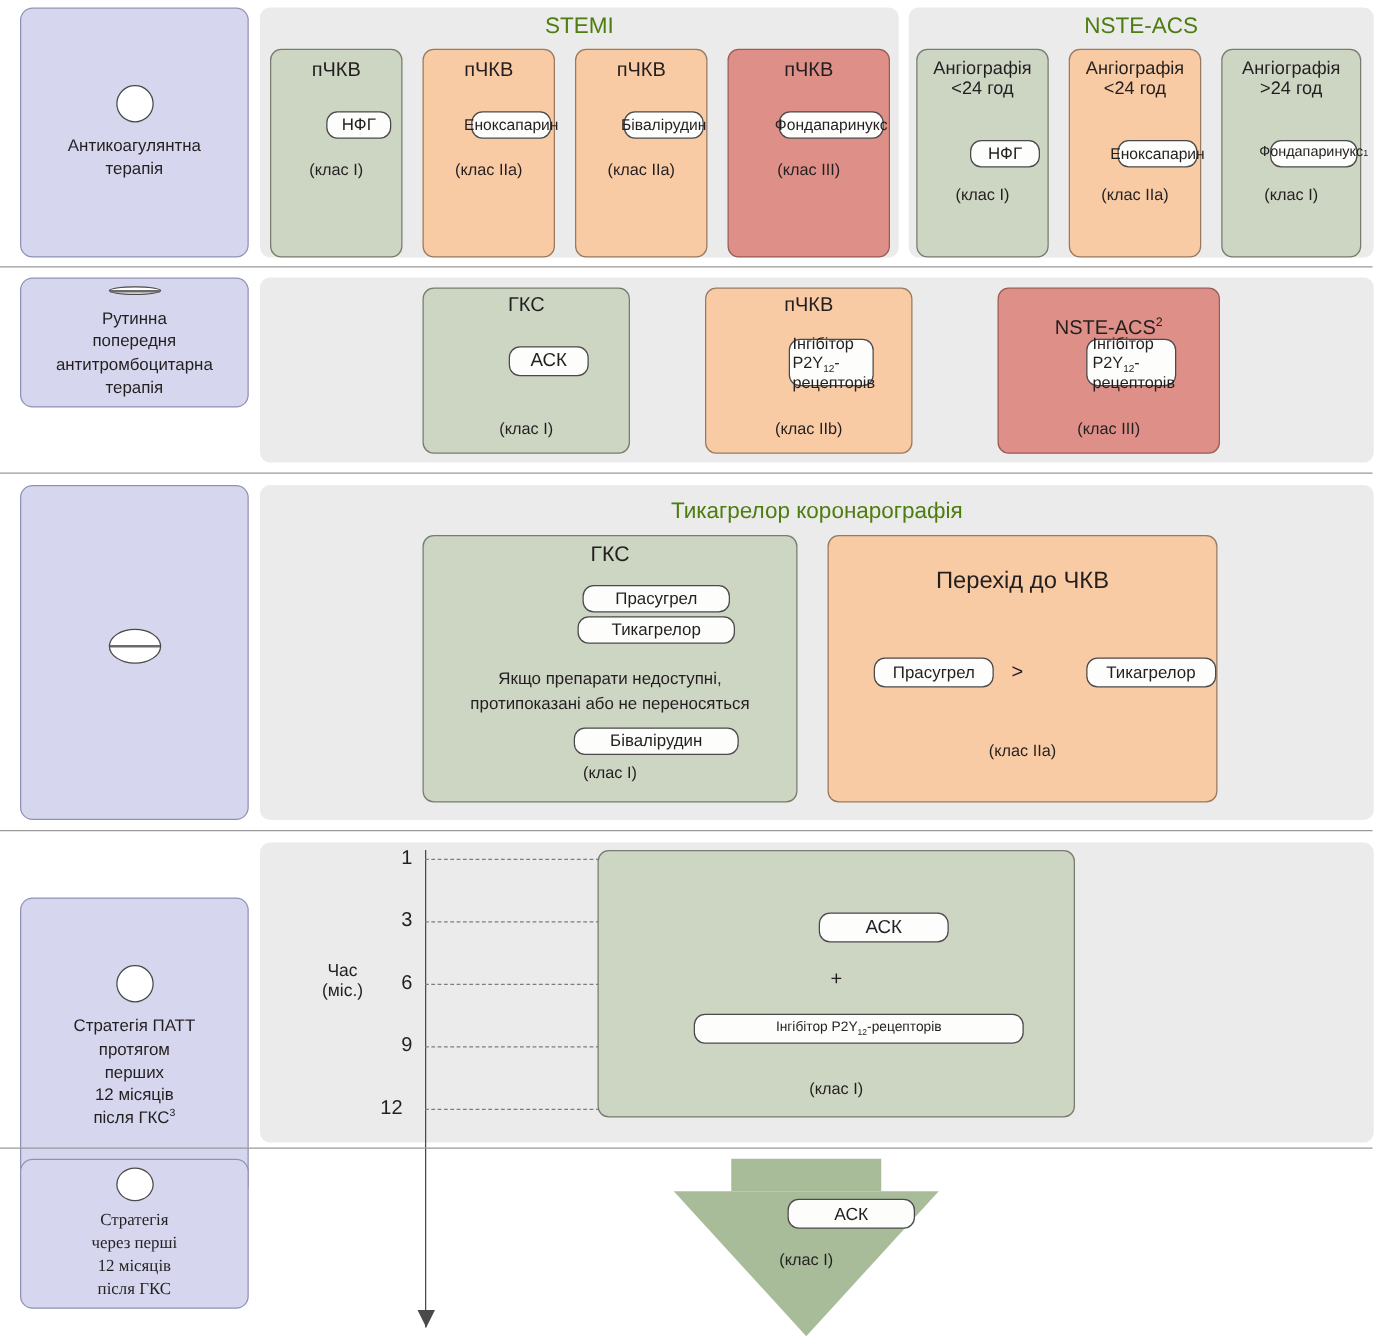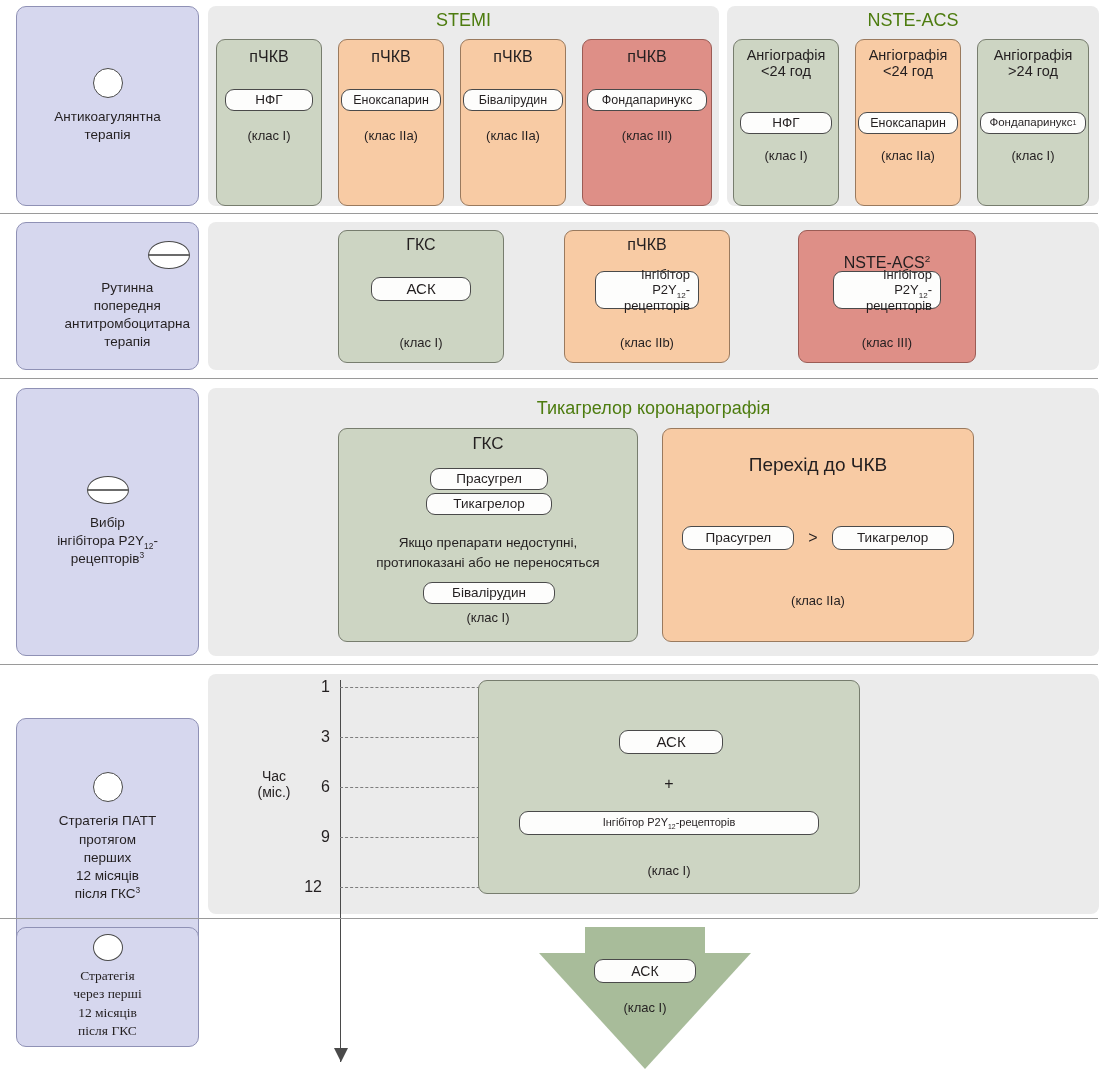--- a/index.html
+++ b/index.html
@@ -89,22 +89,23 @@
     background: #fdfdfc;
     border: 1px solid #4a4a4a;
     border-radius: 9px;
     font-size: 13.5px;
     line-height: 1.2;
     padding: 2px 8px;
     box-sizing: border-box;
     display: inline-flex;
     align-items: center;
     justify-content: center;
-    text-align: right;
+    text-align: left;
     white-space: nowrap;
+    margin-left: 36px;
   }
   .pill.wrap { white-space: normal; padding-left: 12px; }
   sup { font-size: 0.62em; vertical-align: super; line-height: 0; }
   sub { font-size: 0.62em; vertical-align: sub; line-height: 0; }
 
   
   .ico-circle {
     width: 28px; height: 28px; border-radius: 50%;
     background: #ffffff; border: 1px solid #4a4a4a;
     display: block;
@@ -238,21 +239,21 @@
         <sup>1</sup>
     </div>
     <div class="card-class" style="top:108px;">(клас I)</div>
   </div>
 </div>
 
 <div class="sep" style="top:213px;"></div>
 
 <div class="row" style="top:220px;height:152px;">
 
-  <div class="sidecard" style="top:2px;height:148px;align-items:flex-end;">
+  <div class="sidecard" style="top:2px;height:104px;">
     <span class="ico-tablet pillicon"></span>
     <span class="sidelabel">Рутинна
 попередня
 антитромбоцитарна
 терапія</span>
   </div>
 
   <div class="band" style="top:2px;height:148px;left:208px;width:891px;"></div>
 
   <div class="card green" style="left:338px;top:10px;width:166px;height:133px;">
@@ -279,21 +280,20 @@
     <div class="card-class" style="top:104px;">(клас III)</div>
   </div>
 </div>
 
 <div class="sep" style="top:378px;"></div>
 
 <div class="row" style="top:386px;height:272px;">
 
   <div class="sidecard" style="top:2px;height:268px;">
     <span class="ico-tablet pillicon"></span>
-    <span class="sidelabel">Вибір<br>інгібітора P2Y<sub>12</sub>-<br>рецепторів<sup>3</sup></span>
   </div>
 
   <div class="band" style="top:2px;height:268px;left:208px;width:891px;"></div>
 
   <div class="group-title" style="left:208px;top:12px;width:891px;">Тикагрелор коронарографія</div>
 
   <div class="card green" style="left:338px;top:42px;width:300px;height:214px;">
     <div class="card-title" style="margin-top:6px;font-size:17px;">ГКС</div>
     <div class="pill" style="position:absolute;top:39px;left:91px;width:118px;height:22px;">Прасугрел</div>
     <div class="pill" style="position:absolute;top:64px;left:87px;width:126px;height:22px;">Тикагрелор</div>

